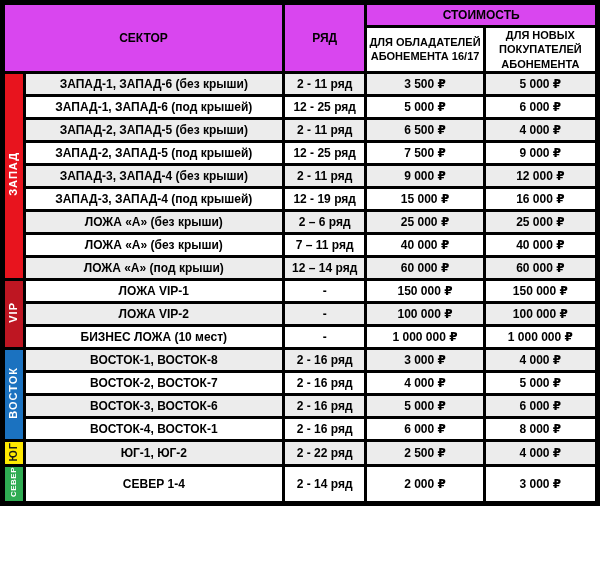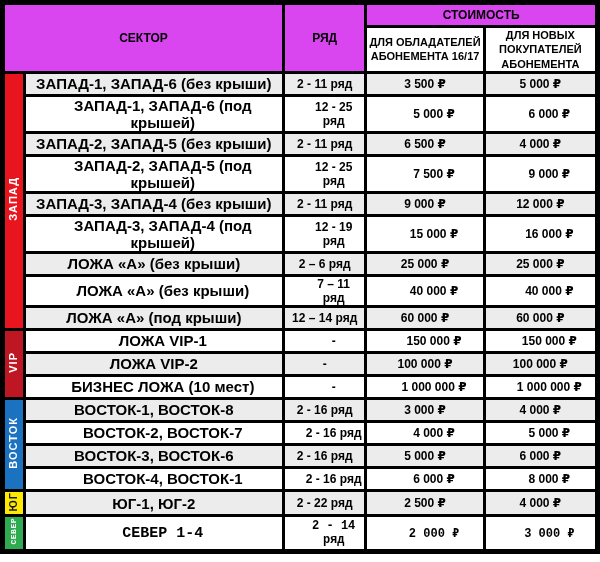--- a/index.html
+++ b/index.html
@@ -24,25 +24,25 @@
   col.c-sector { width: 252px; }
   col.c-row    { width: 80px; }
   col.c-p1     { width: 115px; }
   col.c-p2     { width: 110px; }
 
   tr.h1 th { height: 24px; font-size: 12px; background: #d946ef; }
   tr.h2 th { height: 44px; font-size: 11px; line-height: 1.3; background: #fff; }
   th.corner { font-size: 13px; }
 
   tr.data td { height: 23px; font-size: 12px; }
-  tr.data td.sector { font-size: 15px; margin-top: 32px; }
-  tr.last td { height: 36px; font-family: Liberation Mono, monospace; }
+  tr.data td.sector { font-size: 12px; margin-top: 32px; }
+  tr.last td { height: 36px; }
 
   tr.g td.cell { background: #ECECEC; }
-  tr.w td.cell { background: #FFFFFF; padding-left: 20px; }
+  tr.w td.cell { background: #FFFFFF; }
 
   td.side { padding: 0; }
   .vlabel {
     display: inline-block;
     writing-mode: vertical-rl;
     transform: rotate(180deg);
     font-weight: 700;
     font-size: 11px;
     letter-spacing: 1px;
     white-space: nowrap;

